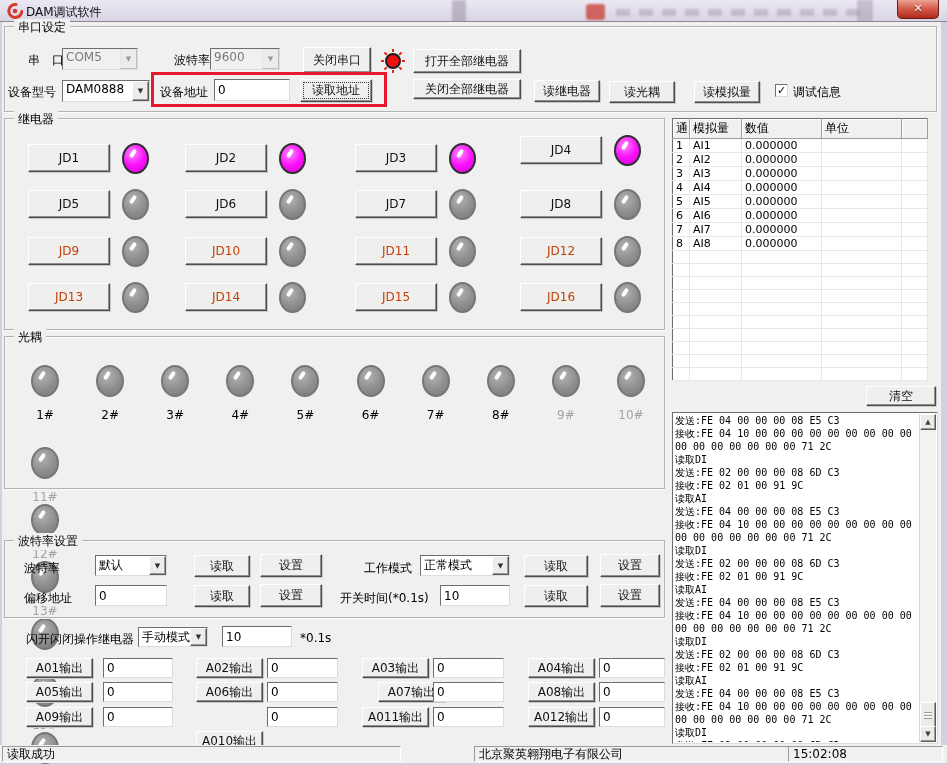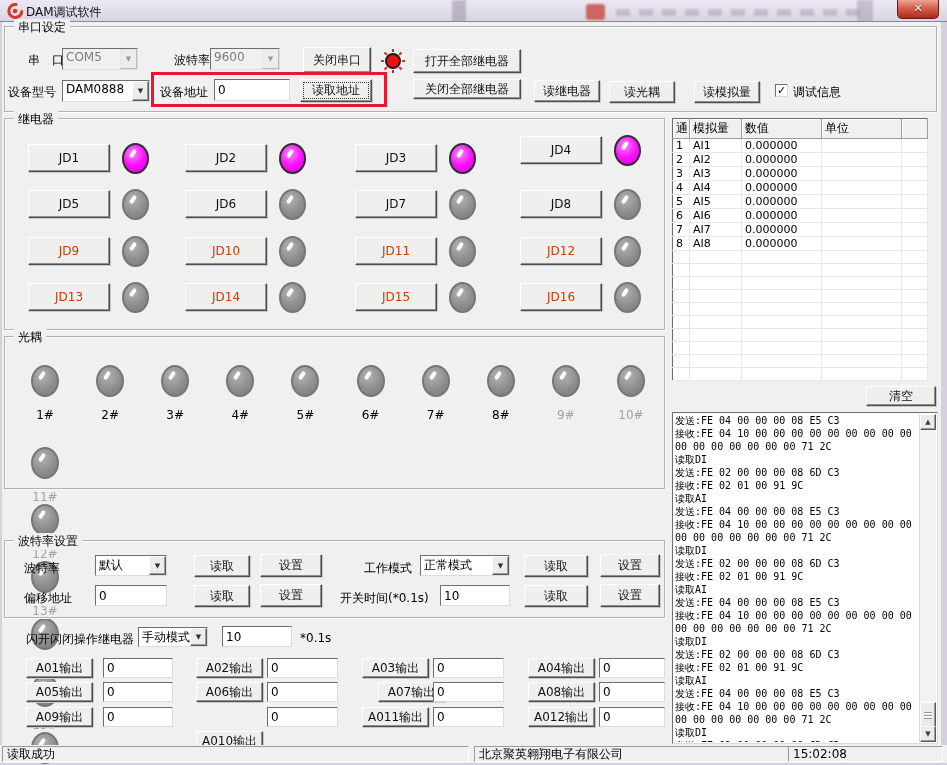--- a/index.html
+++ b/index.html
@@ -558,18 +558,18 @@
 发送:FE 02 00 00 00 08 6D C3
 接收:FE 02 01 00 91 9C</pre>
     <div class="sbar">
       <div class="sbtn" style="top:0;"><span>▲</span></div>
       <div class="thumb" style="top:288px;"></div>
       <div class="sbtn" style="bottom:0;"><span>▼</span></div>
     </div>
   </div>
 
   <div id="statusbar">
-    <div class="status-panel" style="left:2px;width:467px;">读取成功</div>
+    <div class="status-panel" style="left:2px;width:399px;">读取成功</div>
     <div class="status-panel" style="left:474px;width:370px;">北京聚英翱翔电子有限公司</div>
     <div class="status-panel" style="left:788px;width:155px;">15:02:08</div>
   </div>
 
 </div>
 
 </body></html>

